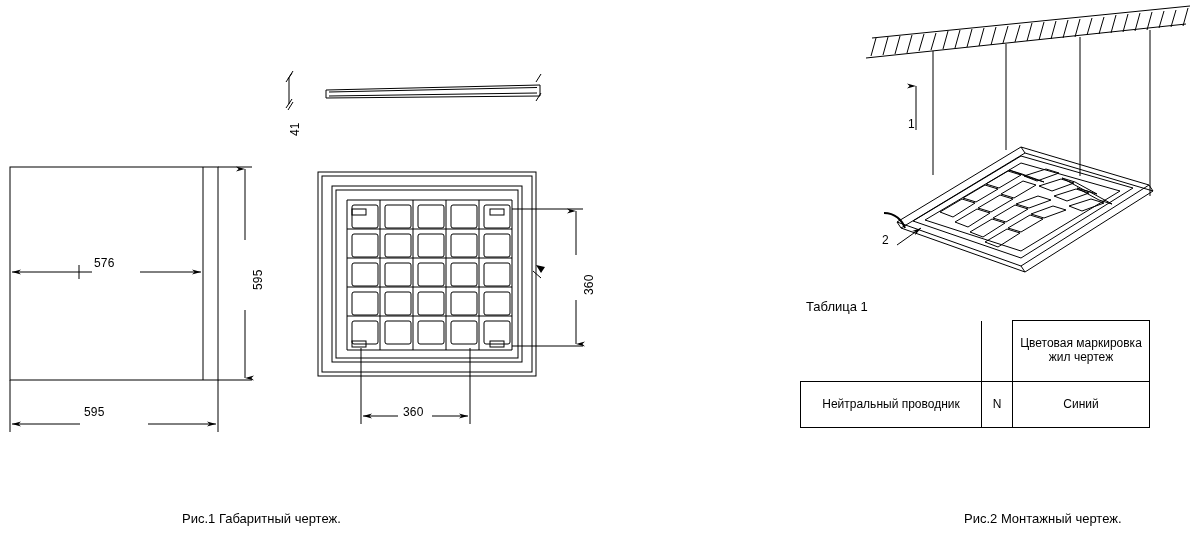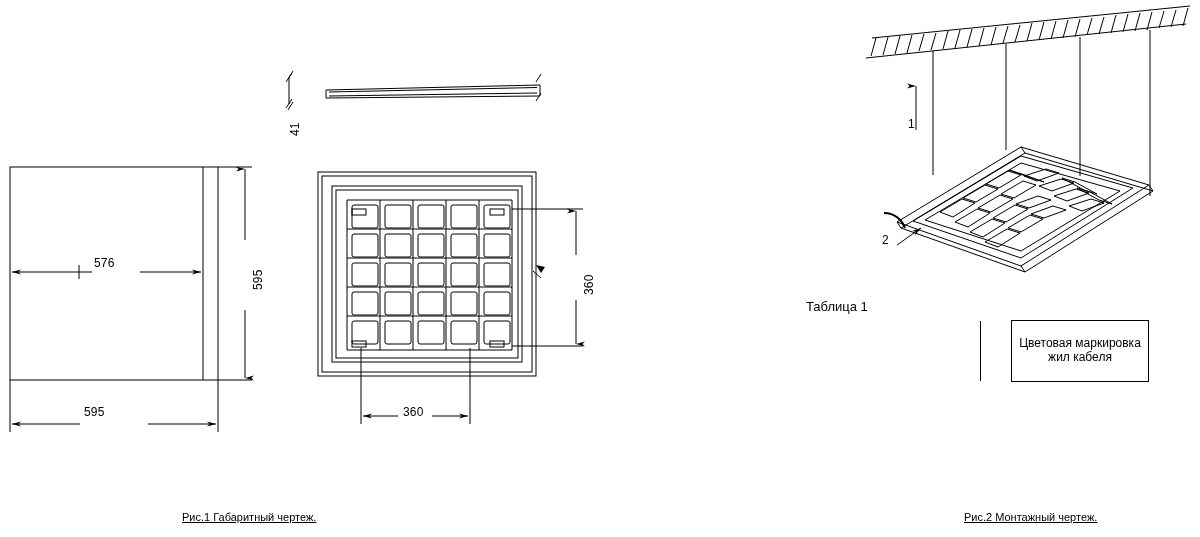--- a/index.html
+++ b/index.html
@@ -31,23 +31,22 @@
     position: absolute;
     font-size: 12px;
     white-space: nowrap;
     letter-spacing: 0.2px;
   }
   .lbl.v {
     transform-origin: 0 0;
   }
   .caption {
     position: absolute;
-    font-size: 11px;
+    font-size: 13px;
     white-space: nowrap;
-    text-decoration: underline;
   }
   .tbl-title {
     position: absolute;
     font-size: 13px;
     white-space: nowrap;
     margin-left: 8px;
   }
   table.ctable {
     position: absolute;
     border-collapse: collapse;
@@ -306,22 +305,27 @@
 
   <div class="tbl-title" style="left:798px; top:299px;">Таблица 1</div>
 
   <table class="ctable" style="left:800px; top:320px;">
     <tbody>
       <tr>
         <td class="name-cell blank"></td>
         <td class="sym-cell blank"></td>
         <td class="color-cell">
           <div>Цветовая маркировка</div>
-          <div>жил кабеля</div>
+          <div>жил чертеж</div>
         </td>
+      </tr>
+      <tr>
+        <td class="name-cell">Нейтральный проводник</td>
+        <td class="sym-cell">N</td>
+        <td class="color-cell">Синий</td>
       </tr>
     </tbody>
   </table>
 
   <div class="caption" style="left:182px; top:511px;">Рис.1 Габаритный чертеж.</div>
   <div class="caption" style="left:964px; top:511px;">Рис.2 Монтажный чертеж.</div>
 
 </div>
 
 </body></html>

